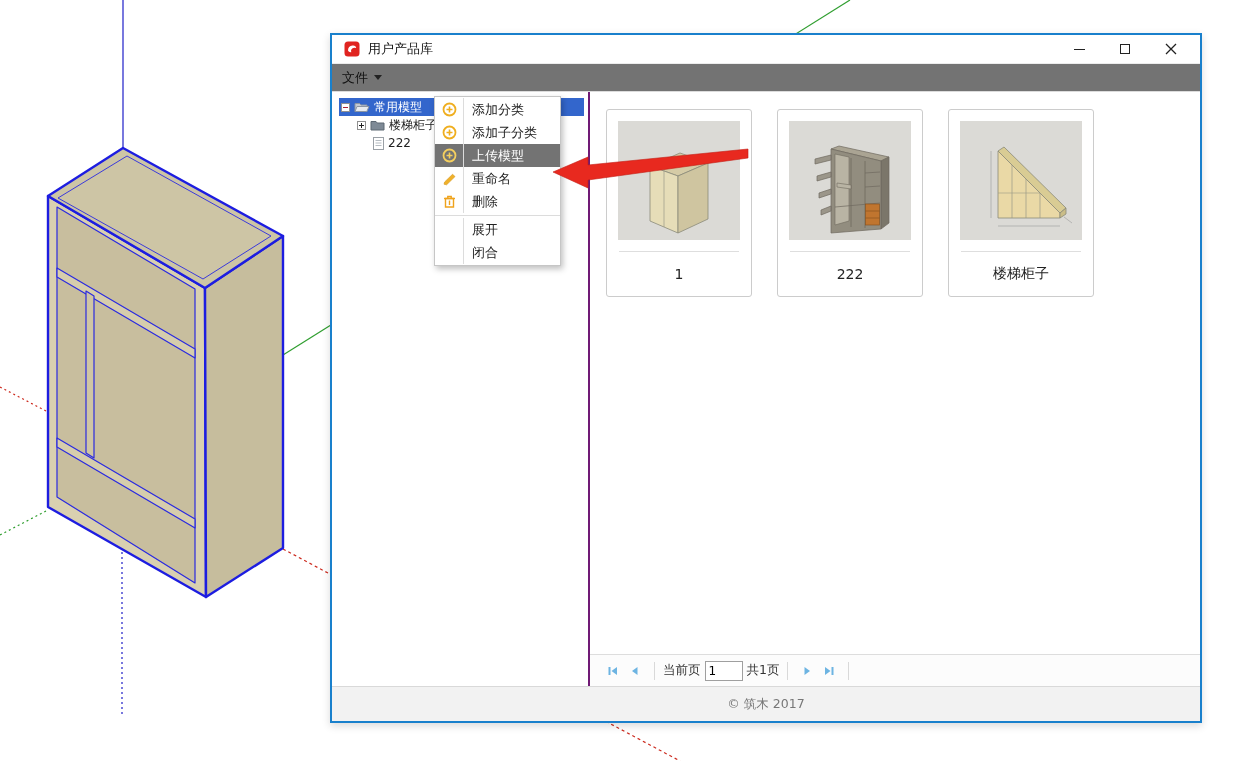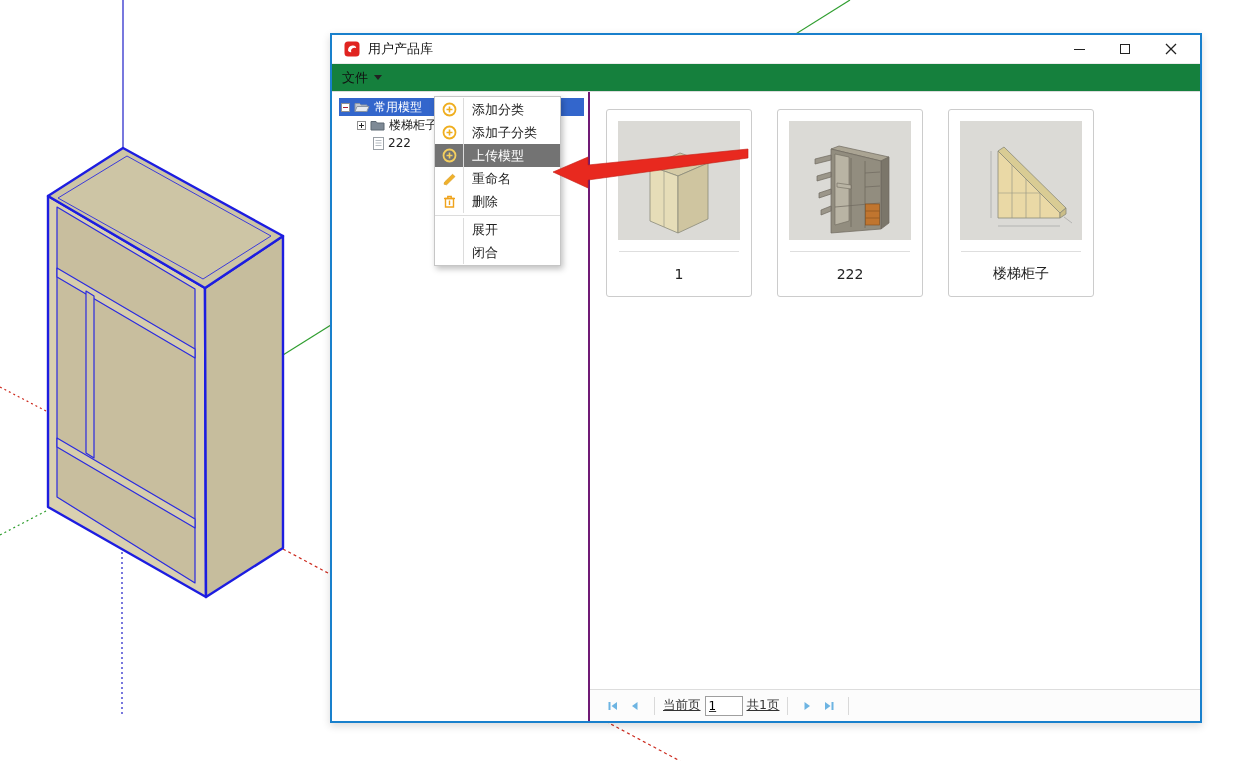--- a/index.html
+++ b/index.html
@@ -14,21 +14,21 @@
           border:2px solid #1980cc;background:#fff;z-index:10;display:flex;flex-direction:column;
           box-shadow:0 3px 8px rgba(0,0,0,.15);}
   .titlebar{height:28px;display:flex;align-items:center;background:#fff;flex:0 0 auto;}
   .logo{width:16px;height:16px;margin-left:12px;flex:0 0 auto;}
   .title-text{margin-left:8px;font-size:13px;color:#111;}
   .win-controls{margin-left:auto;display:flex;align-items:center;padding-right:6px;}
   .win-btn{width:46px;height:26px;display:flex;align-items:center;justify-content:center;cursor:default;}
   .glyph-min{width:11px;height:0;border-top:1.6px solid #222;}
   .glyph-max{width:10px;height:10px;border:1.4px solid #222;box-sizing:border-box;}
 
-  .menubar{height:27px;background:#15803d;border-top:1px solid #ececec;border-bottom:1px solid #dcdcdc;
+  .menubar{height:27px;background:#737373;border-top:1px solid #ececec;border-bottom:1px solid #dcdcdc;
            display:flex;align-items:center;flex:0 0 auto;}
   .menubar-item{display:flex;align-items:center;padding:0 10px;font-size:13px;color:#111;height:100%;}
   .caret{width:0;height:0;border-left:4px solid transparent;border-right:4px solid transparent;
          border-top:5px solid #222;margin-left:6px;}
 
   .main{flex:1 1 auto;display:flex;min-height:0;}
   .tree-panel{width:258px;flex:0 0 auto;border-right:2px solid #701a75;background:#fff;padding-top:6px;box-sizing:border-box;}
   .tree-row{height:18px;display:flex;align-items:center;font-size:12px;color:#222;position:relative;white-space:nowrap;}
   .tree-row.selected{background:#3366cc;color:#fff;margin:0 4px 0 7px;padding-left:0;}
   .expander{width:9px;height:9px;background:#fff;border:1px solid #909090;box-sizing:border-box;
@@ -42,21 +42,21 @@
 
   .content-panel{flex:1 1 auto;display:flex;flex-direction:column;background:#fff;min-width:0;}
   .cards-area{flex:1 1 auto;padding:17px 0 0 16px;display:flex;align-items:flex-start;}
   .card{width:146px;height:188px;box-sizing:border-box;border:1px solid #cccccc;border-radius:3px;
         background:#fff;margin-right:25px;display:flex;flex-direction:column;}
   .thumb{margin:11px 11px 0 11px;height:119px;background:#dbdad6;flex:0 0 auto;}
   .card-label{flex:1 1 auto;margin:11px 12px 0 12px;border-top:1px solid #dedede;
               text-align:center;font-size:14px;color:#222;display:flex;align-items:center;justify-content:center;}
 
   .pagination{height:31px;flex:0 0 auto;border-top:1px solid #dddddd;background:#fcfcfc;
-              display:flex;align-items:center;padding-left:12px;font-size:12.5px;color:#333;text-decoration:underline;}
+              display:flex;align-items:center;padding-left:12px;font-size:12.5px;color:#333;}
   .pg-btn{width:22px;height:22px;display:flex;align-items:center;justify-content:center;cursor:default;}
   .pg-sep{width:1px;height:18px;background:#d9d9d9;margin:0 8px;}
   .pg-input{width:30px;height:18px;border:1px solid #9f9f9f;font-size:12px;padding:0 3px;margin:0 4px;
             font-family:"DejaVu Sans","Liberation Sans",sans-serif;}
 
   .footer{height:34px;flex:0 0 auto;background:#f2f2f2;border-top:1px solid #d9d9d9;
           display:flex;align-items:center;justify-content:center;font-size:12.5px;color:#777;}
 
   
   .context-menu{position:absolute;left:434px;top:96px;width:125px;z-index:30;background:#fff;
@@ -248,20 +248,23 @@
           <svg width="12" height="12" viewBox="0 0 12 12">
             <polygon points="2,2 2,10 7.5,6" fill="#6db4e2"></polygon>
             <rect x="8.5" y="2" width="2" height="8" fill="#6db4e2"></rect>
           </svg>
         </div>
         <div class="pg-sep"></div>
       </div>
     </div>
   </div>
 
+  <div class="footer">
+    <span>© 筑木 2017</span>
+  </div>
 </div>
 
 <div class="context-menu">
   <div class="cm-item">
     <span class="cm-icon">
       <svg width="15" height="15" viewBox="0 0 15 15">
           <circle cx="7.5" cy="7.5" r="6" fill="none" stroke="#efae1f" stroke-width="1.8"></circle>
           <path d="M7.5 4.5 v6 M4.5 7.5 h6" stroke="#efae1f" stroke-width="1.6"></path>
         </svg>
     </span>

